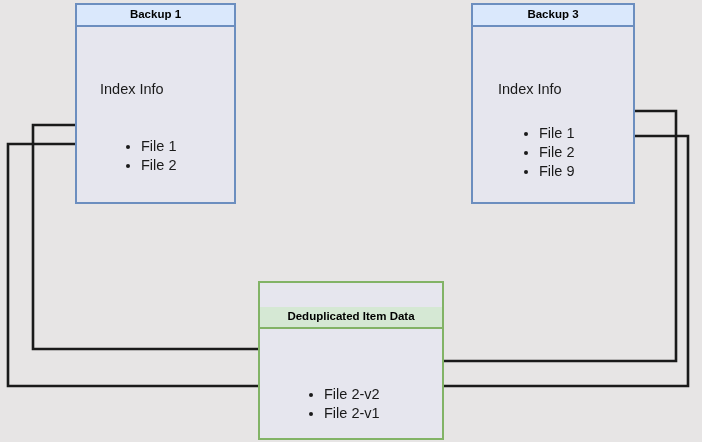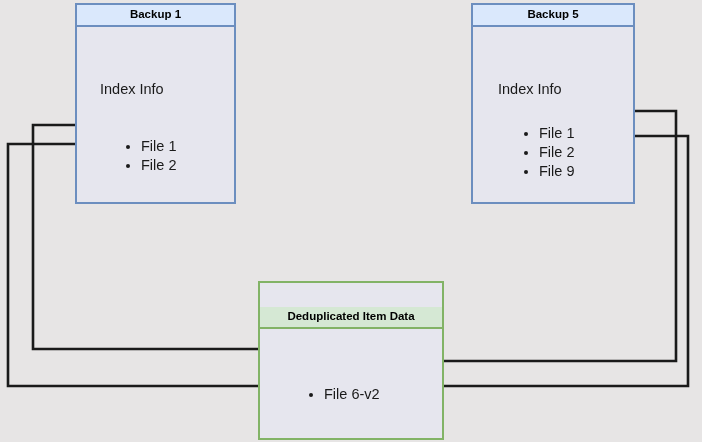--- a/index.html
+++ b/index.html
@@ -121,33 +121,34 @@
     <div class="box-body">
       <div class="section-title" style="left:23px; top:54px;">Index Info</div>
       <ul class="file-list" style="left:48px; top:110px;">
         <li>File 1</li>
         <li>File 2</li>
       </ul>
     </div>
   </div>
 
   <div class="box" style="left:471px; top:3px; width:164px; height:201px;">
-    <div class="box-header">Backup 5</div>
+    <div class="box-header">Backup 3</div>
     <div class="box-body">
       <div class="section-title" style="left:25px; top:54px;">Index Info</div>
       <ul class="file-list" style="left:50px; top:97px;">
         <li>File 1</li>
         <li>File 2</li>
         <li>File 9</li>
       </ul>
     </div>
   </div>
 
   <div class="box green" style="left:258px; top:281px; width:186px; height:159px;">
     <div class="box-header">Deduplicated Item Data</div>
     <div class="box-body">
       <ul class="file-list dedup-list" style="left:48px; top:56px;">
-        <li>File 6-v2</li>
+        <li>File 2-v2</li>
+        <li>File 2-v1</li>
       </ul>
     </div>
   </div>
 
 </div>
 
 </body></html>

